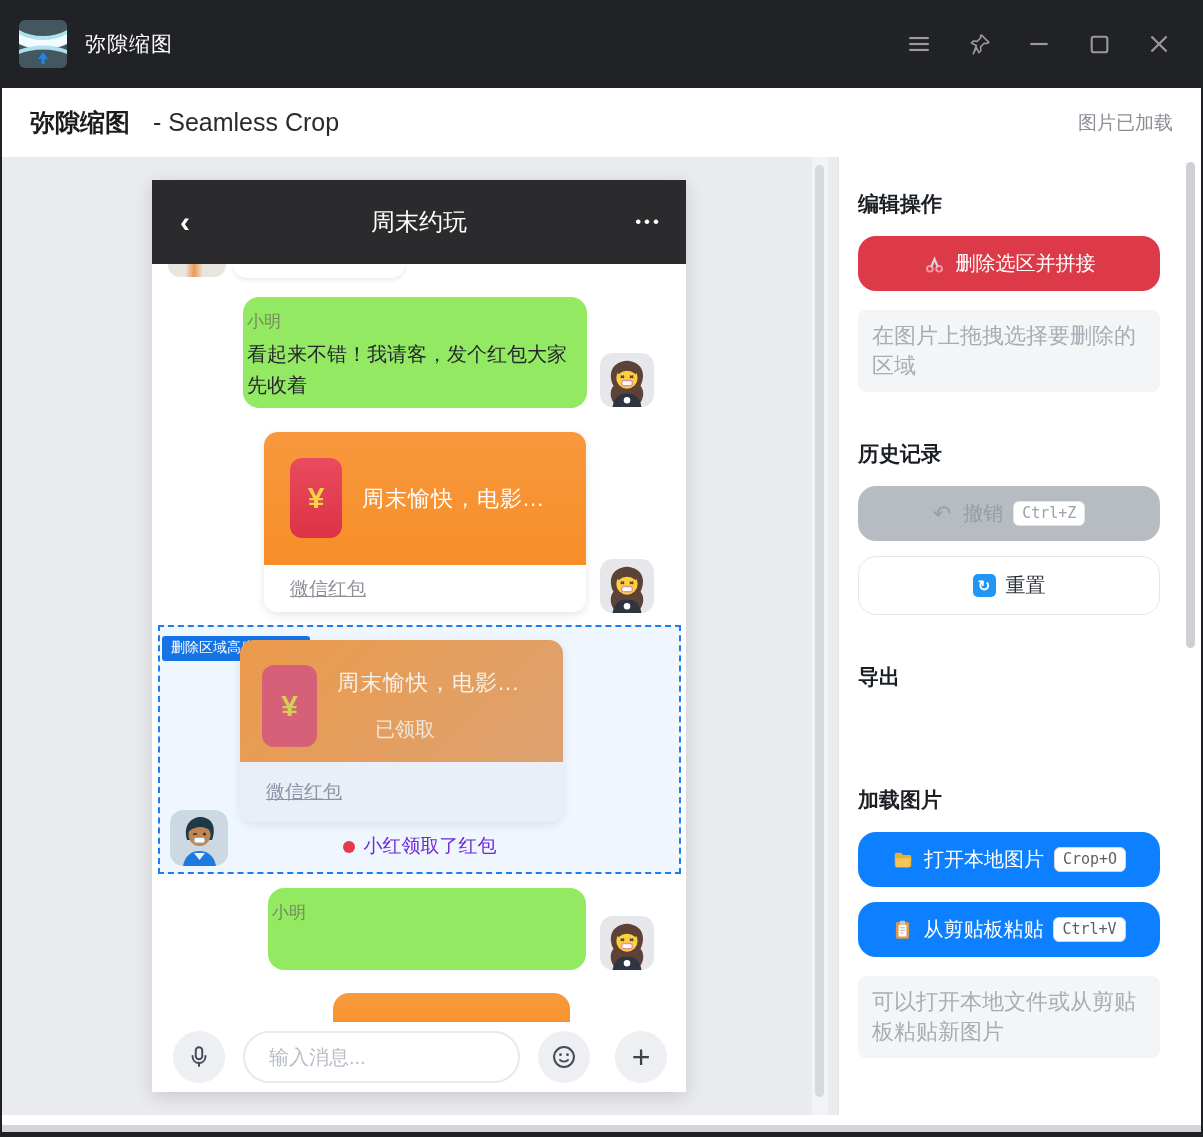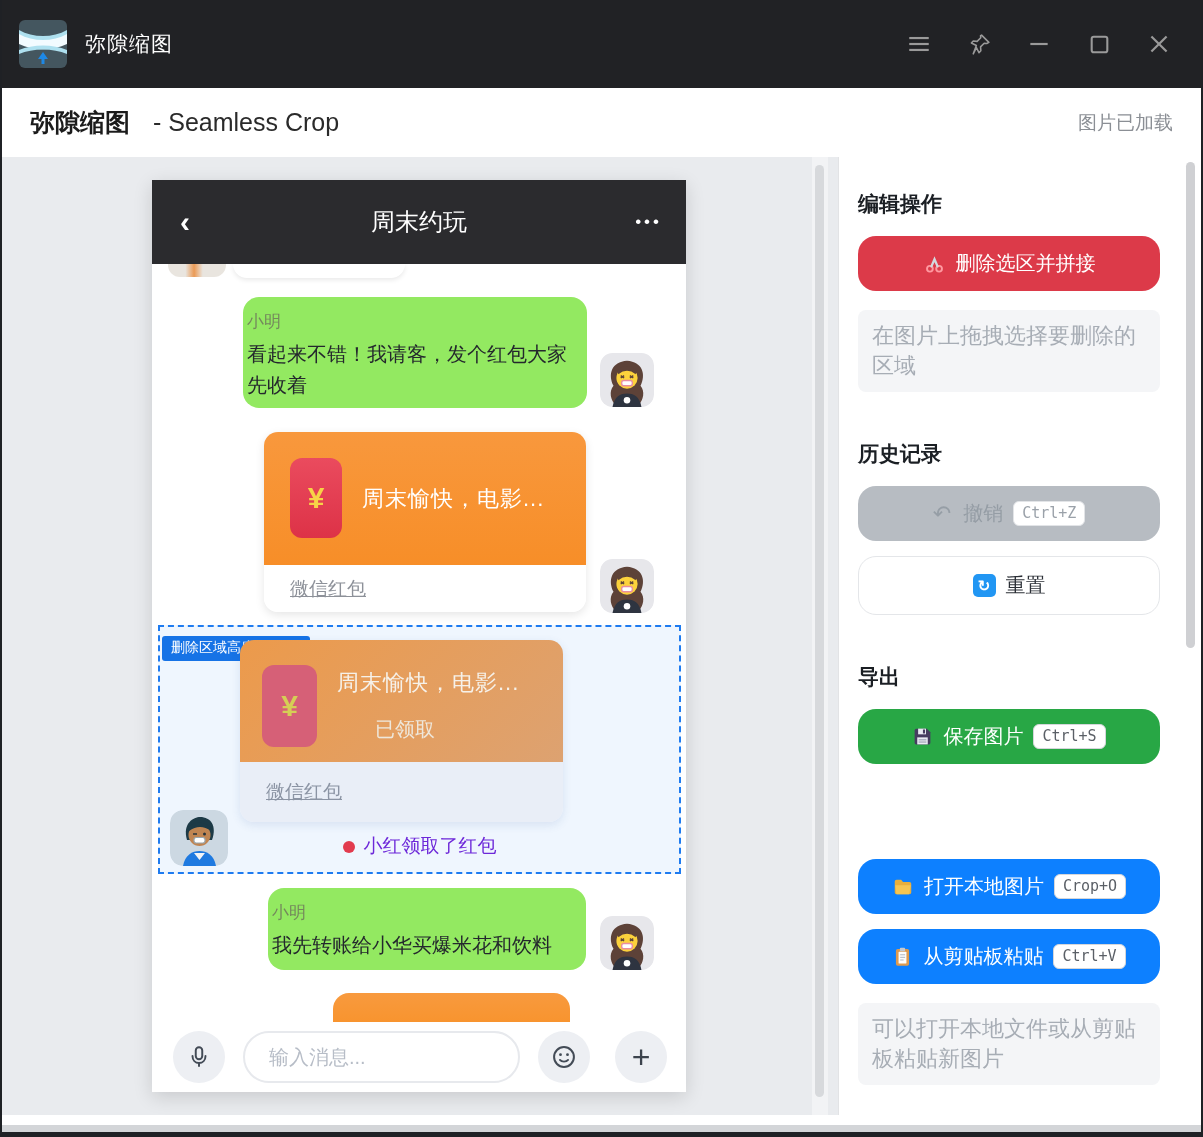--- a/index.html
+++ b/index.html
@@ -250,21 +250,20 @@
             <path d="M24 43 L29.5 50 L35 43 Z" fill="#f2f4f6"></path>
           </svg>
       </div>
       <div class="notice">
         <span class="dot"></span><span>小红领取了红包</span>
       </div>
     </div>
 
     <div class="bubble" id="bubble2">
       <div class="b-name">小明</div>
-      <div class="b-text">我先转账给小华买爆米花和饮料</div>
     </div>
     <div class="avatar" id="avatar3">
       <svg viewBox="0 0 56 56" width="54" height="56">
           <rect width="56" height="56" rx="13" fill="#e7e7eb"></rect>
           <path d="M14 34 C8 22 12 9 28 8 C44 9 48 22 42 34 C47 40 45 49 40 54 L16 54 C11 49 9 40 14 34 Z" fill="#5d4238"></path>
           <circle cx="28" cy="26" r="11" fill="#fcd23c"></circle>
           <path d="M18 18 Q28 9 38 18 L37 22 Q28 15 19 22 Z" fill="#5d4238"></path>
           <g stroke="#5d4238" stroke-width="1.4">
             <line x1="21.5" y1="23.5" x2="25" y2="26"></line>
             <line x1="25" y1="23.5" x2="21.5" y2="26"></line>
@@ -334,35 +333,24 @@
   </button>
   <div class="sb-gap-btn"></div>
   <button class="sb-btn white" style="height:59px;">
     <span class="reset-ic">↻</span>
     <span>重置</span>
   </button>
 
   <div class="sb-gap-section"></div>
   <div class="sb-heading">导出</div>
   <div class="sb-gap-sm"></div>
-  <button class="sb-btn green">
-    <svg viewBox="0 0 24 24" width="21" height="21">
-        <path d="M3 5 a2 2 0 0 1 2-2 h12 l4 4 v12 a2 2 0 0 1-2 2 H5 a2 2 0 0 1-2-2 Z" fill="#463d60"></path>
-        <rect x="7" y="3" width="9" height="6.5" fill="#e9ebf2"></rect>
-        <rect x="12.5" y="4" width="2.4" height="4.5" fill="#463d60"></rect>
-        <rect x="6" y="13" width="12" height="8" fill="#e9ebf2"></rect>
-        <rect x="7.6" y="15" width="8.8" height="1.5" fill="#a7abbd"></rect>
-        <rect x="7.6" y="17.6" width="8.8" height="1.5" fill="#a7abbd"></rect>
-      </svg>
-    <span>保存图片</span>
-    <span class="kbd">Ctrl+S</span>
-  </button>
   <div class="sb-gap-btn"></div>
 
   <div class="sb-gap-section" style="height:62px;"></div>
+  <div class="sb-heading">加载图片</div>
   <div class="sb-gap-sm"></div>
   <button class="sb-btn blue">
     <svg viewBox="0 0 24 24" width="22" height="22">
         <path d="M3 6 a2 2 0 0 1 2-2 h5 l2 2.5 h7 a2 2 0 0 1 2 2 V18 a2 2 0 0 1-2 2 H5 a2 2 0 0 1-2-2 Z" fill="#e8ae3c"></path>
         <path d="M3.5 10 h17 l-1.5 9 a1.6 1.6 0 0 1-1.6 1 H6.2 a1.6 1.6 0 0 1-1.6-1 Z" fill="#f6c552"></path>
       </svg>
     <span>打开本地图片</span>
     <span class="kbd">Crop+O</span>
   </button>
   <div class="sb-gap-btn"></div>

